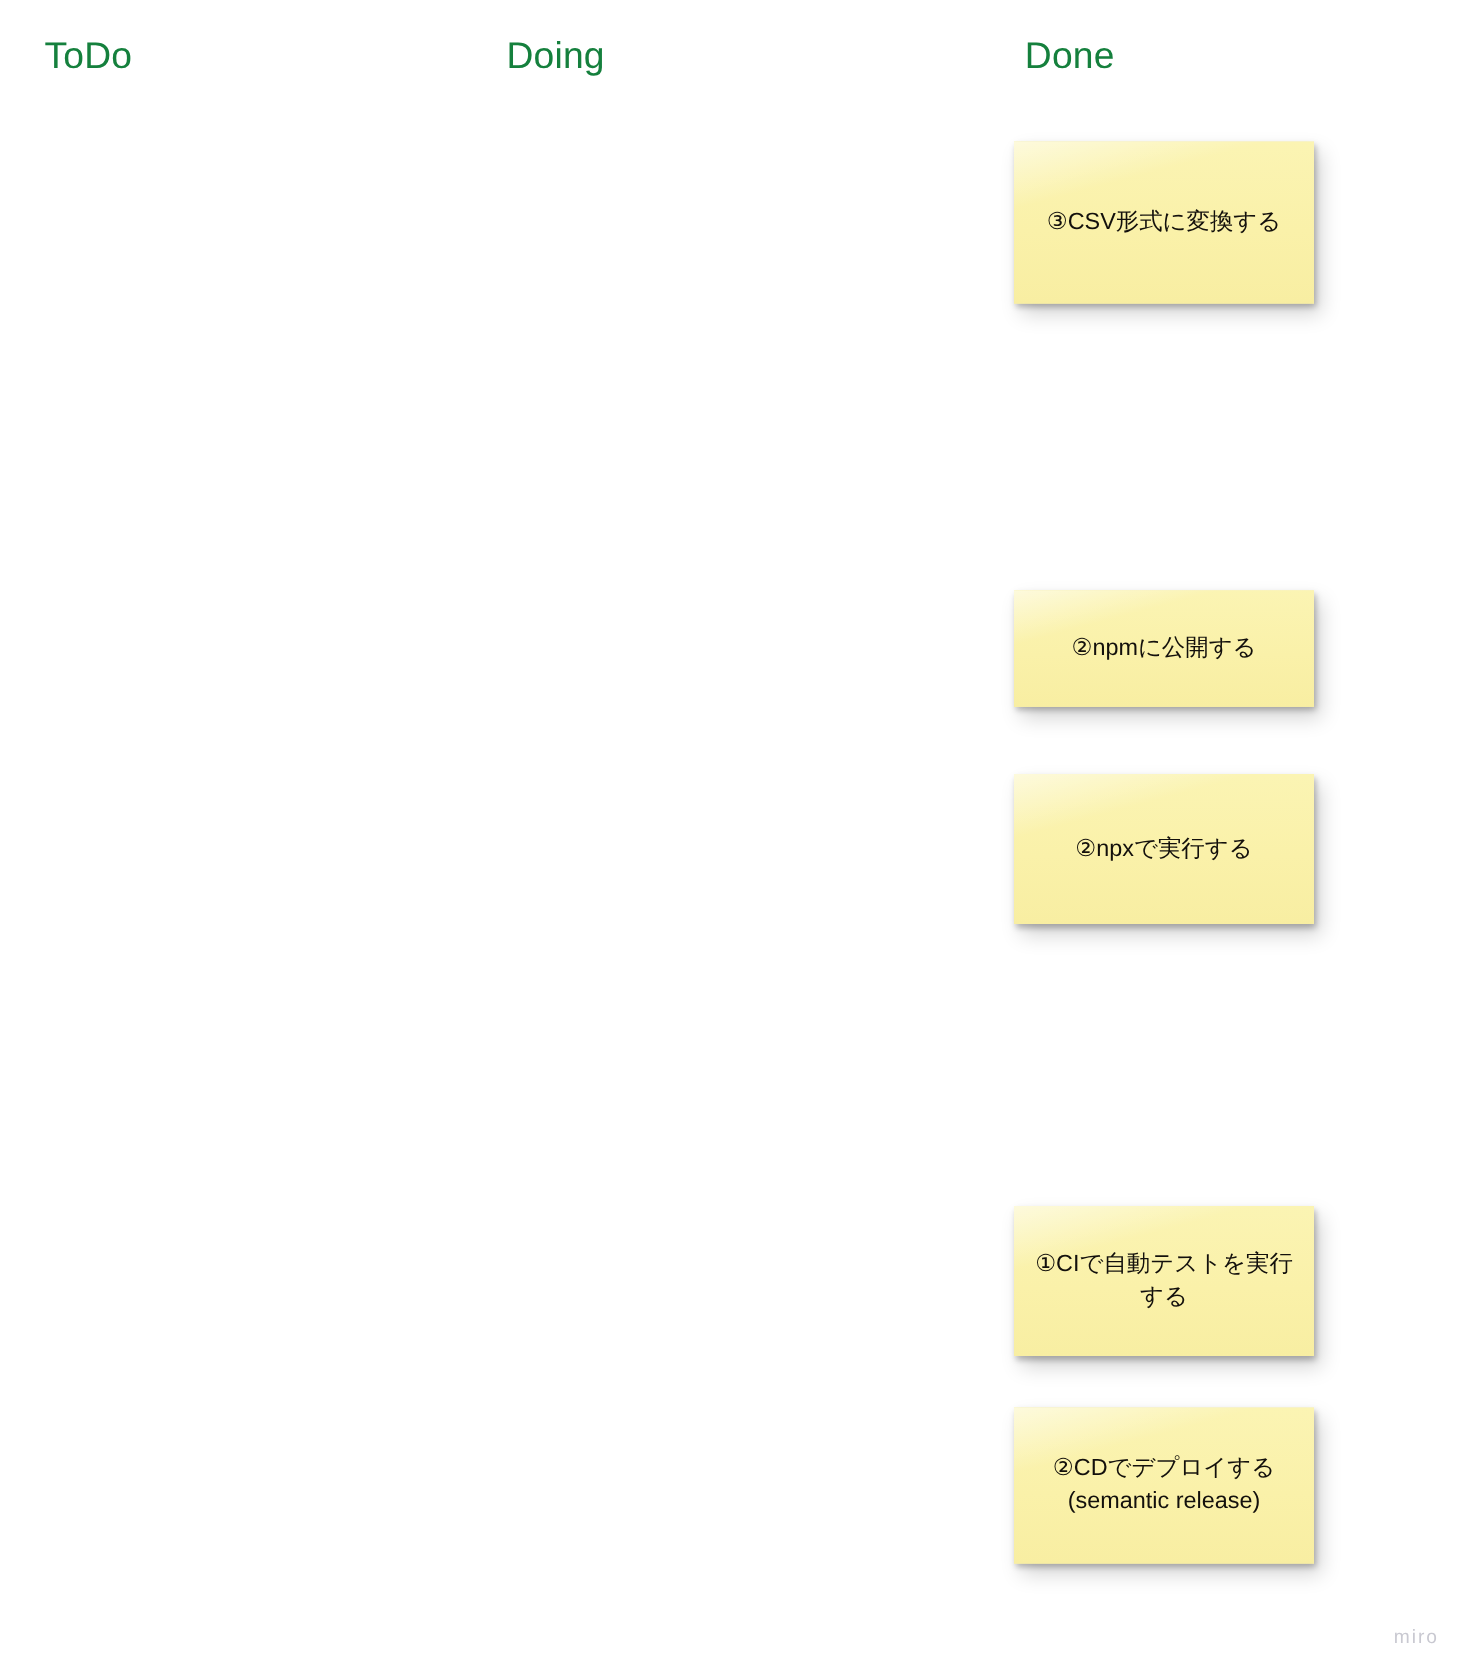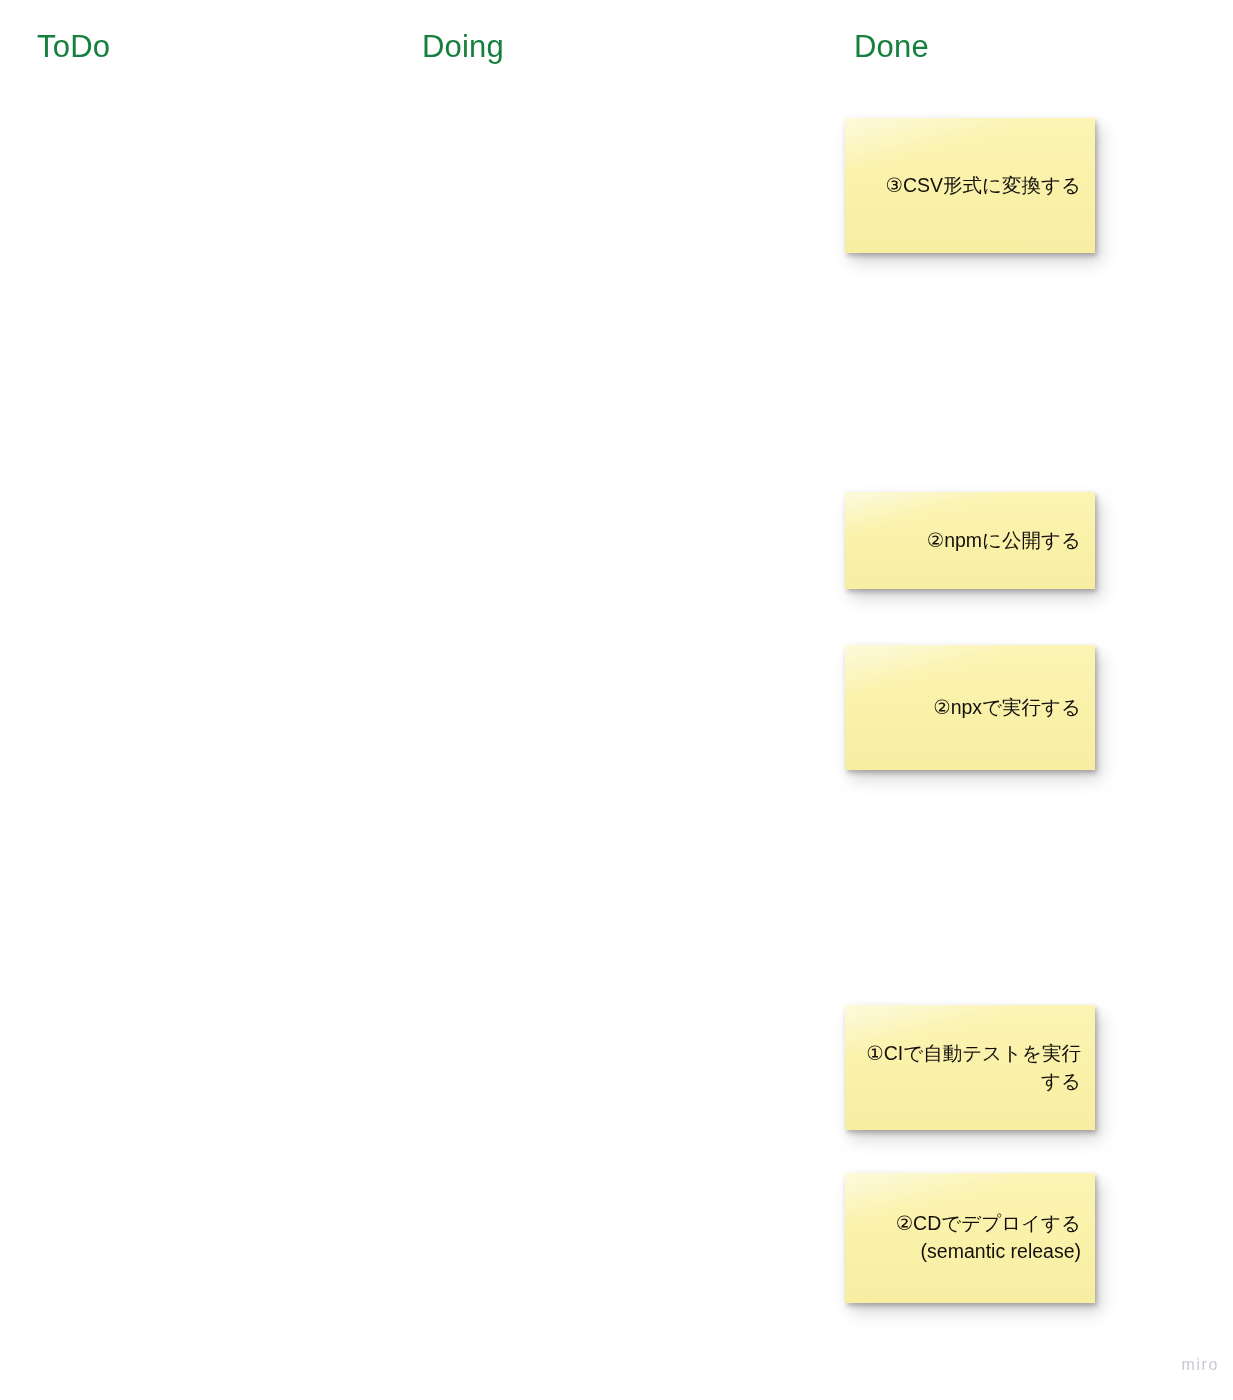--- a/index.html
+++ b/index.html
@@ -61,30 +61,30 @@
     align-items: center;
     justify-content: center;
     box-sizing: border-box;
     padding: 8px 14px;
   }
 
   .sticky-note-text {
     font-size: 19.5px;
     line-height: 1.42;
     color: #13100c;
-    text-align: right;
+    text-align: center;
     width: 100%;
     word-break: break-word;
     white-space: pre-line;
   }
 
   
   #watermark {
     position: absolute;
-    right: 14px;
+    right: 34px;
     bottom: 26px;
     font-size: 16px;
     letter-spacing: 1.6px;
     color: #c9c9d1;
     font-weight: 400;
     user-select: none;
   }
 </style>
 </head>
 <body>

